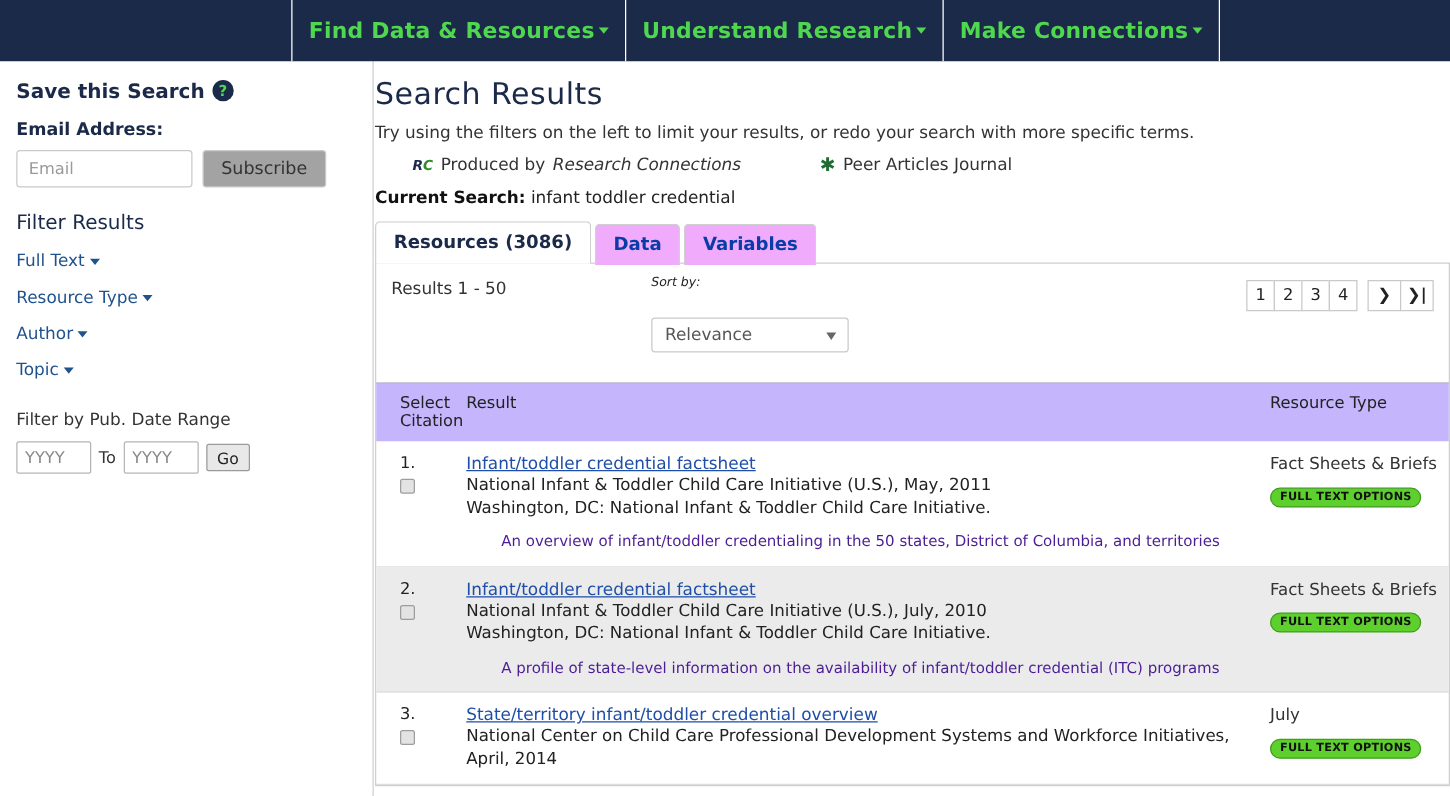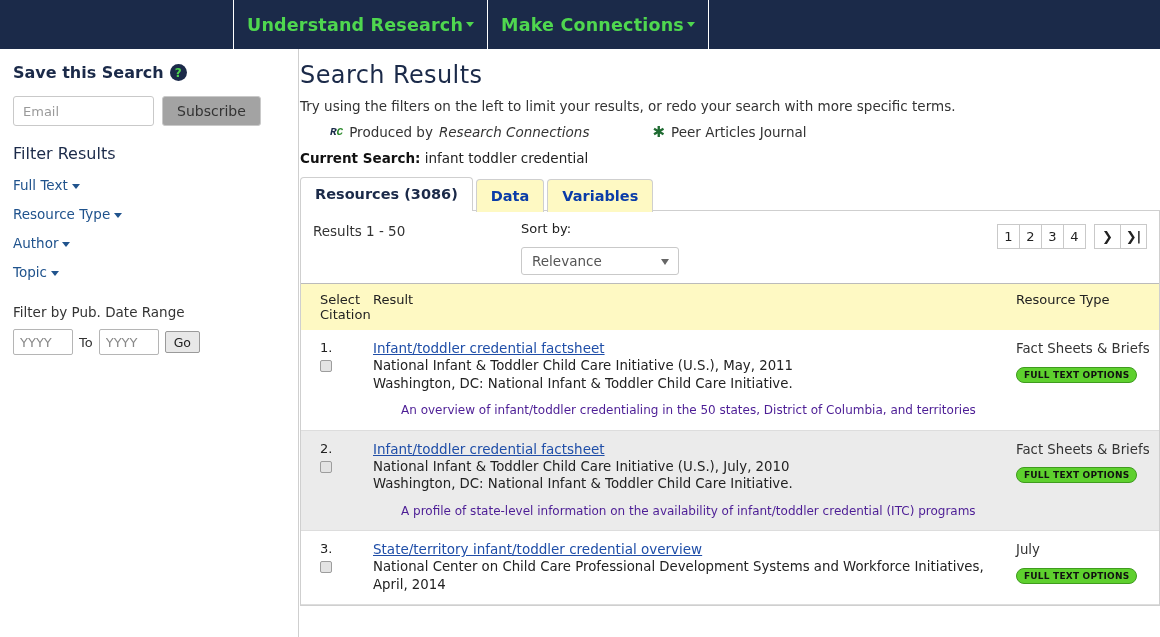--- a/index.html
+++ b/index.html
@@ -116,52 +116,52 @@
   .content-inner { padding-left:1px; }
   .page-title {
     font-size:24px; color:#1b2a49; font-weight:normal;
     margin:0 0 9px 0; letter-spacing:.4px;
     padding-left:0;
   }
   .hint-line { font-size:13.5px; color:#333; margin-bottom:10px; }
   .legend-row { display:flex; align-items:center; margin:0 0 10px 30px; font-size:13.5px; color:#333; }
   .legend-item { display:flex; align-items:center; gap:6px; }
   .legend-gap { width:63px; }
-  .rc-mark { font-style:italic; font-weight:bold; font-size:11px; color:#1b2a49;font-family:Liberation Mono, monospace; }
+  .rc-mark { font-style:italic; font-weight:bold; font-size:11px; color:#1b2a49; }
   .rc-mark .rc-c { color:#2e8b2e; }
   .italic { font-style:italic; }
   .star { color:#1f6b32; font-size:15px; line-height:1; }
   .current-search { font-size:13.5px; color:#222; margin-bottom:11px; }
   .current-search b { color:#111; }
   .results-found { font-size:13.5px; color:#222; margin-bottom:13px; }
 
   
   .tabs { display:flex; align-items:flex-end; gap:3px; position:relative; z-index:2; }
   .tab {
     padding:8px 14px 8px 14px;
     font-size:14.5px; font-weight:bold;
     border:1px solid #cfcfcf; border-bottom:none;
     border-radius:4px 4px 0 0;
-    background:#fef9c3; color:#0a3ca8;
+    background:#f0abfc; color:#0a3ca8;
     cursor:pointer;
     position:relative; top:1px;
   }
   .tab.active { background:#ffffff; color:#1b2a49; top:0; padding-bottom:9px; }
 
   .tab-panel {
     border:1px solid #cfcfcf;
     border-top:1px solid #cfcfcf;
     margin-top:-1px;
     background:#fff;
     position:relative;
   }
   .panel-top { display:flex; align-items:flex-start; padding:10px 12px 8px 12px; min-height:60px; }
   .results-range { font-size:13.5px; color:#333; width:208px; padding-top:2px; }
   .sort-block { width:250px; }
-  .sort-label { font-size:13px; color:#222; margin-bottom:11px; }
+  .sort-label { font-size:10px; color:#222; margin-bottom:22px;font-style:italic; }
   .sort-select {
     position:relative;
     width:158px; height:28px;
     border:1px solid #c9c9c9; border-radius:3px;
     background:#fff; display:flex; align-items:center;
     padding:0 10px; font-size:13.5px; color:#555;
     cursor:pointer;
   }
   .sort-select .sel-caret {
     position:absolute; right:9px; top:11px;
@@ -179,25 +179,26 @@
     display:flex; align-items:center; justify-content:center;
     cursor:pointer;
     margin-left:-1px;
     font-family:"DejaVu Sans", sans-serif;
   }
   .pgbtn:first-child { margin-left:0; }
   .pgbtn.arrow { min-width:27px; font-weight:bold; }
 
   
   .res-head {
-    background:#fef9c3;
+    background:#c4b5fd;
     display:flex;
     padding:8px 0 8px 0;
     font-size:13px; color:#222;
     border-top:1px solid #bbb;
+    margin-top:16px;
   }
   .col-sel { width:68px; flex:0 0 68px; padding-left:19px; }
   .col-res { flex:1; padding-left:4px; }
   .col-type { width:152px; flex:0 0 152px; padding-left:9px; }
 
   .res-row { display:flex; padding:10px 0 11px 0; border-bottom:1px solid #ddd; }
   .res-row.alt { background:#ebebeb; }
   .res-num { font-size:13px; color:#222; margin-bottom:5px; }
   .res-chk {
     width:12px; height:12px;
@@ -224,40 +225,45 @@
     cursor:pointer;
     font-family:"DejaVu Sans", sans-serif;
   }
 </style>
 </head>
 <body>
 
 <div class="navbar">
   <div class="nav-spacer"></div>
   <div class="nav-item">
+    <span>Find Data &amp; Resources</span>
+    <span class="caret"></span>
+  </div>
+  <div class="nav-item">
     <span>Understand Research</span>
     <span class="caret"></span>
   </div>
   <div class="nav-item">
     <span>Make Connections</span>
     <span class="caret"></span>
   </div>
   <div class="nav-end"></div>
   <div class="nav-tail"></div>
 </div>
 
 <div class="page">
 
   <div class="sidebar">
 
     <div class="save-search-hd">
       <span>Save this Search</span>
       <span class="help-icon">?</span>
     </div>
 
+    <div class="email-label">Email Address:</div>
 
     <div class="email-row">
       <input class="email-input" type="text" placeholder="Email" style="">
       <button class="subscribe-btn">Subscribe</button>
     </div>
 
     <div class="filter-hd">Filter Results</div>
 
     <div class="filter-link">
       <span>Full Text</span><span class="caret"></span>

